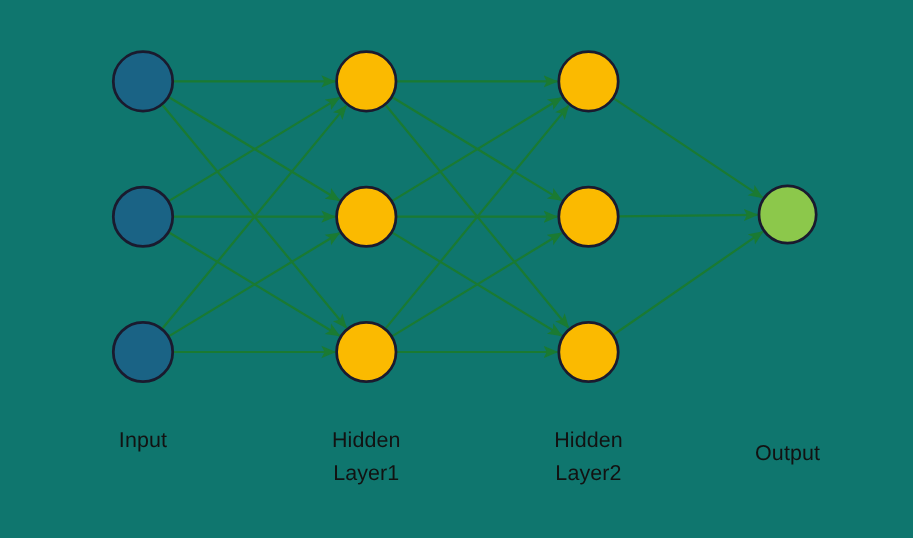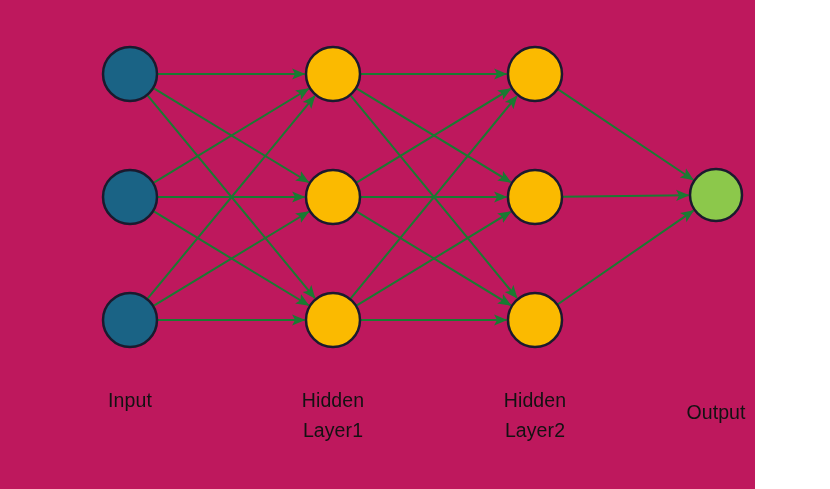--- a/index.html
+++ b/index.html
@@ -6,23 +6,23 @@
   html, body {
     margin: 0;
     padding: 0;
     background: #ffffff;
   }
   body {
     font-family: "Liberation Sans", sans-serif;
   }
   #canvas {
     position: relative;
-    width: 755px;
+    width: 830px;
     height: 489px;
-    background: #be185d;
+    background: #0f766e;
     overflow: hidden;
     text-decoration: underline;
   }
   #nn-svg {
     position: absolute;
     left: 0;
     top: 0;
     width: 830px;
     height: 489px;
     display: block;

